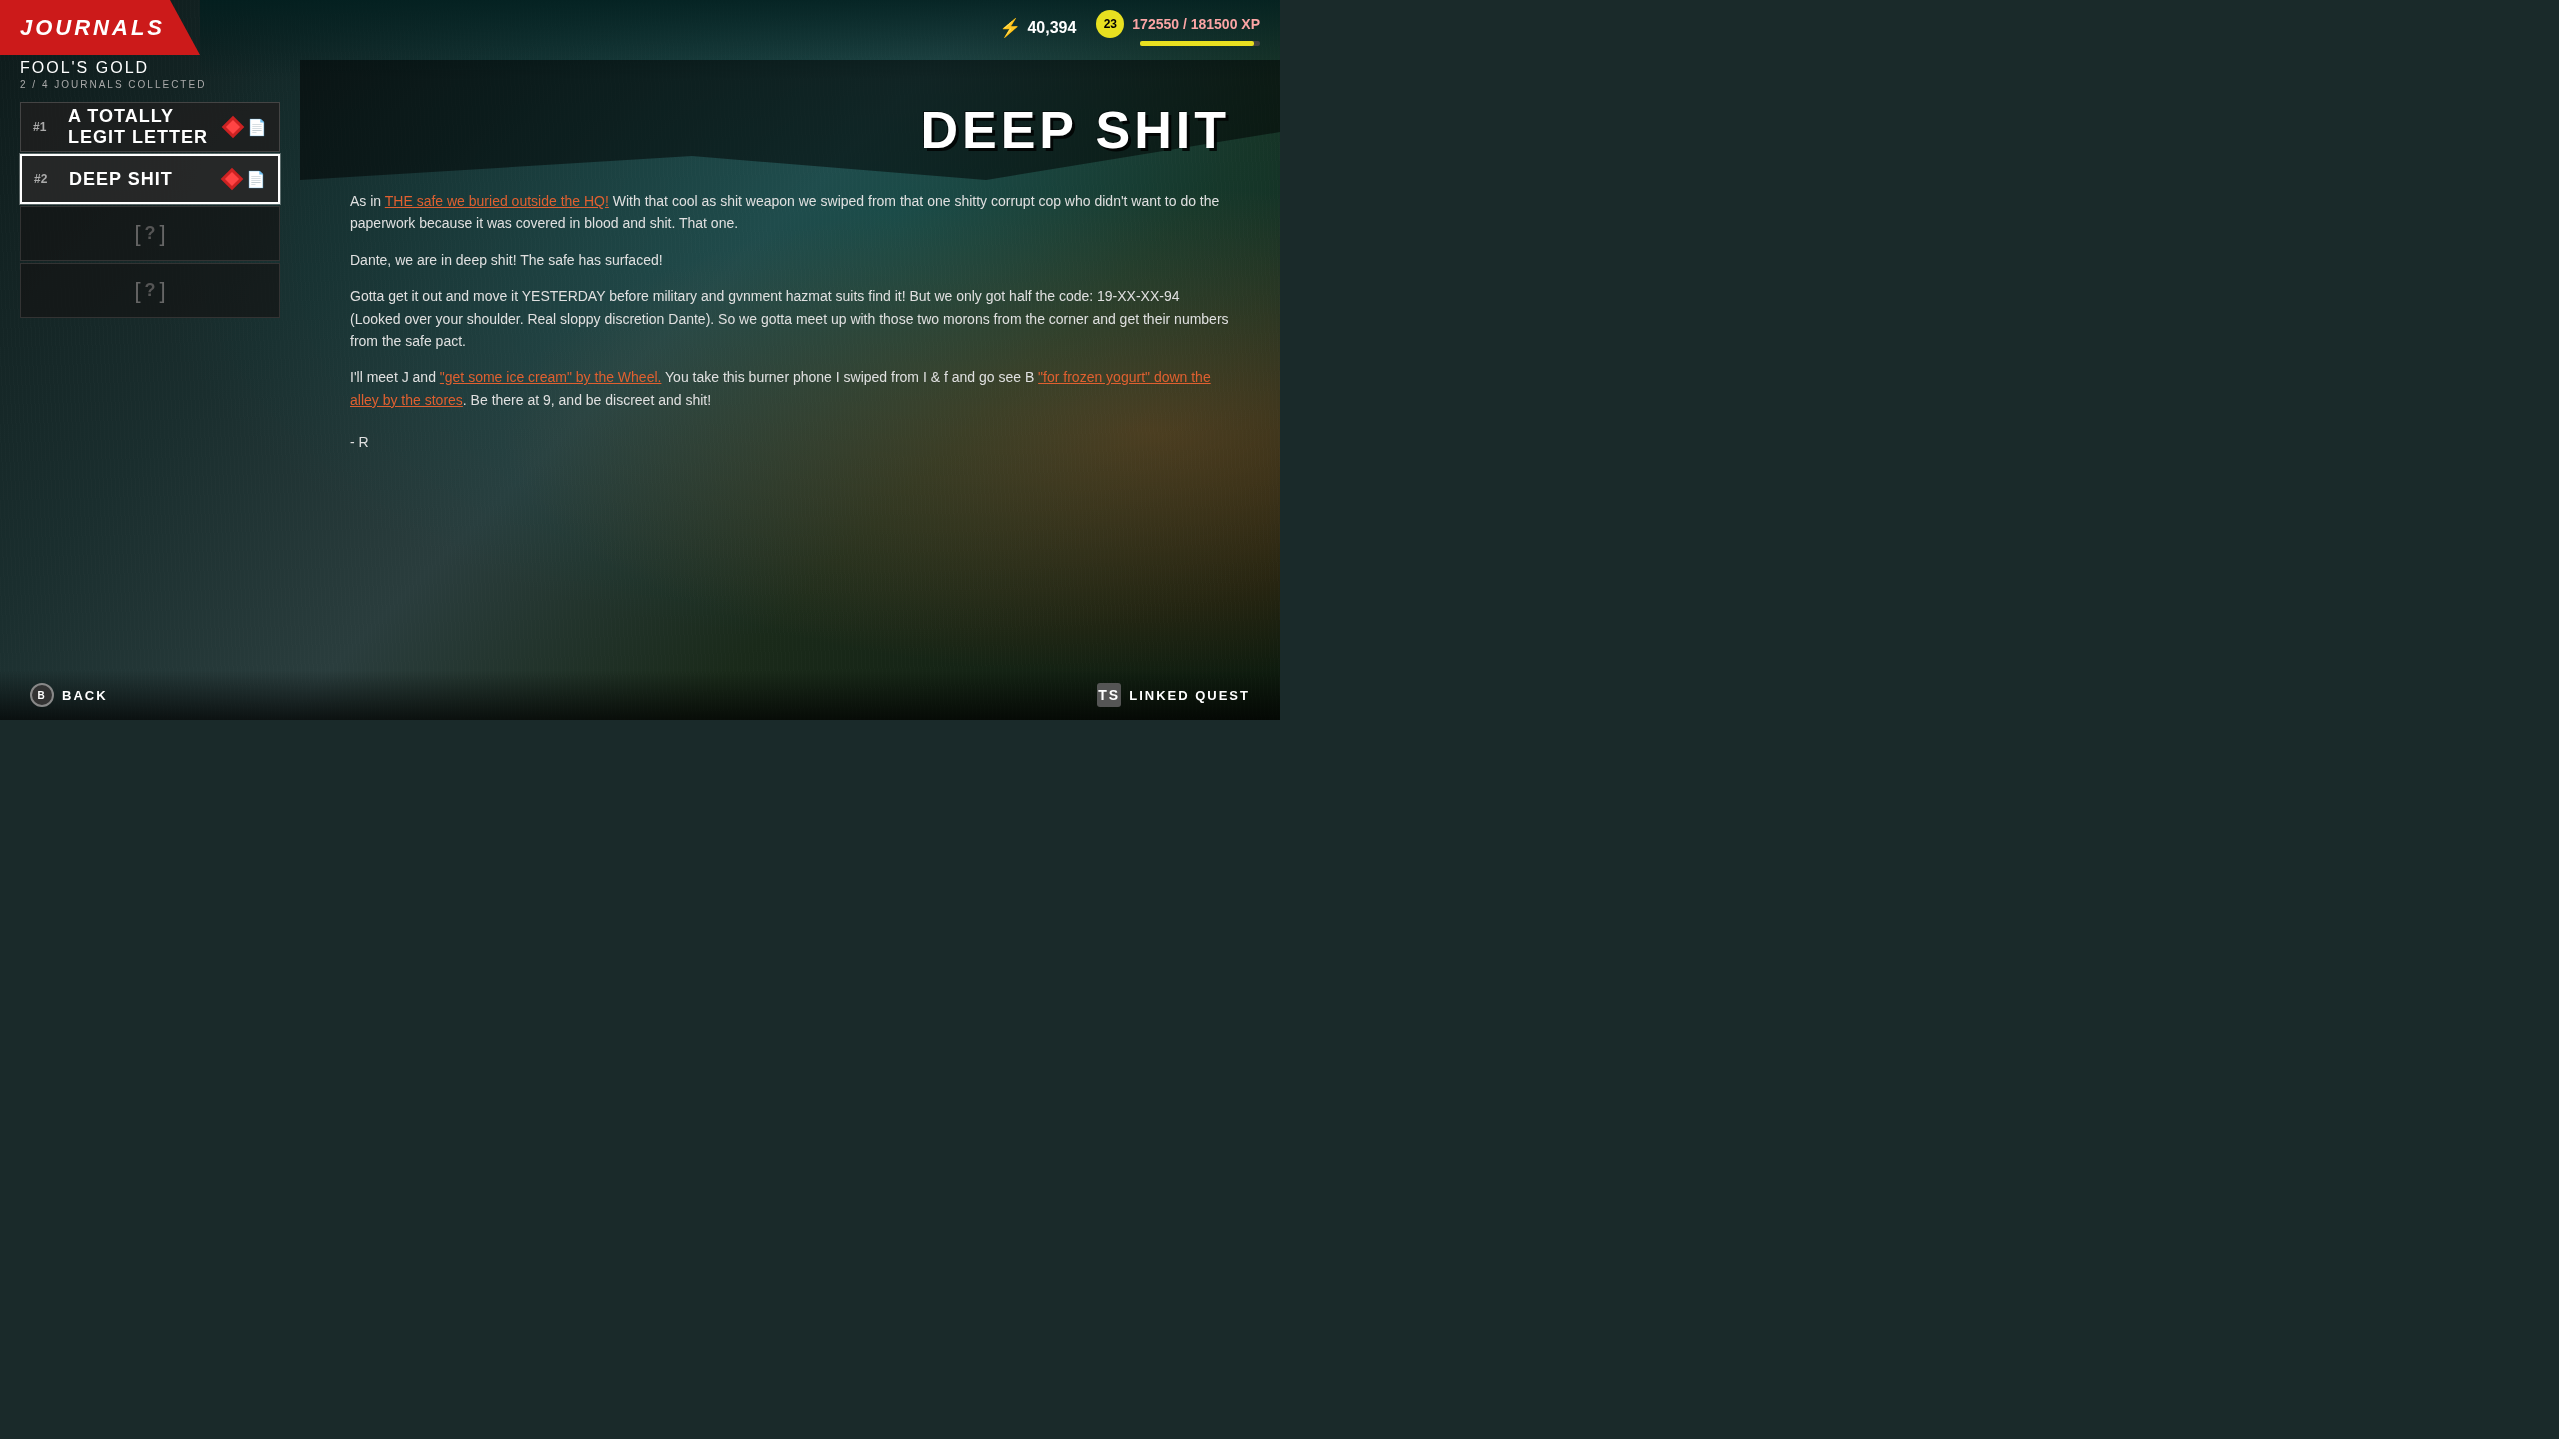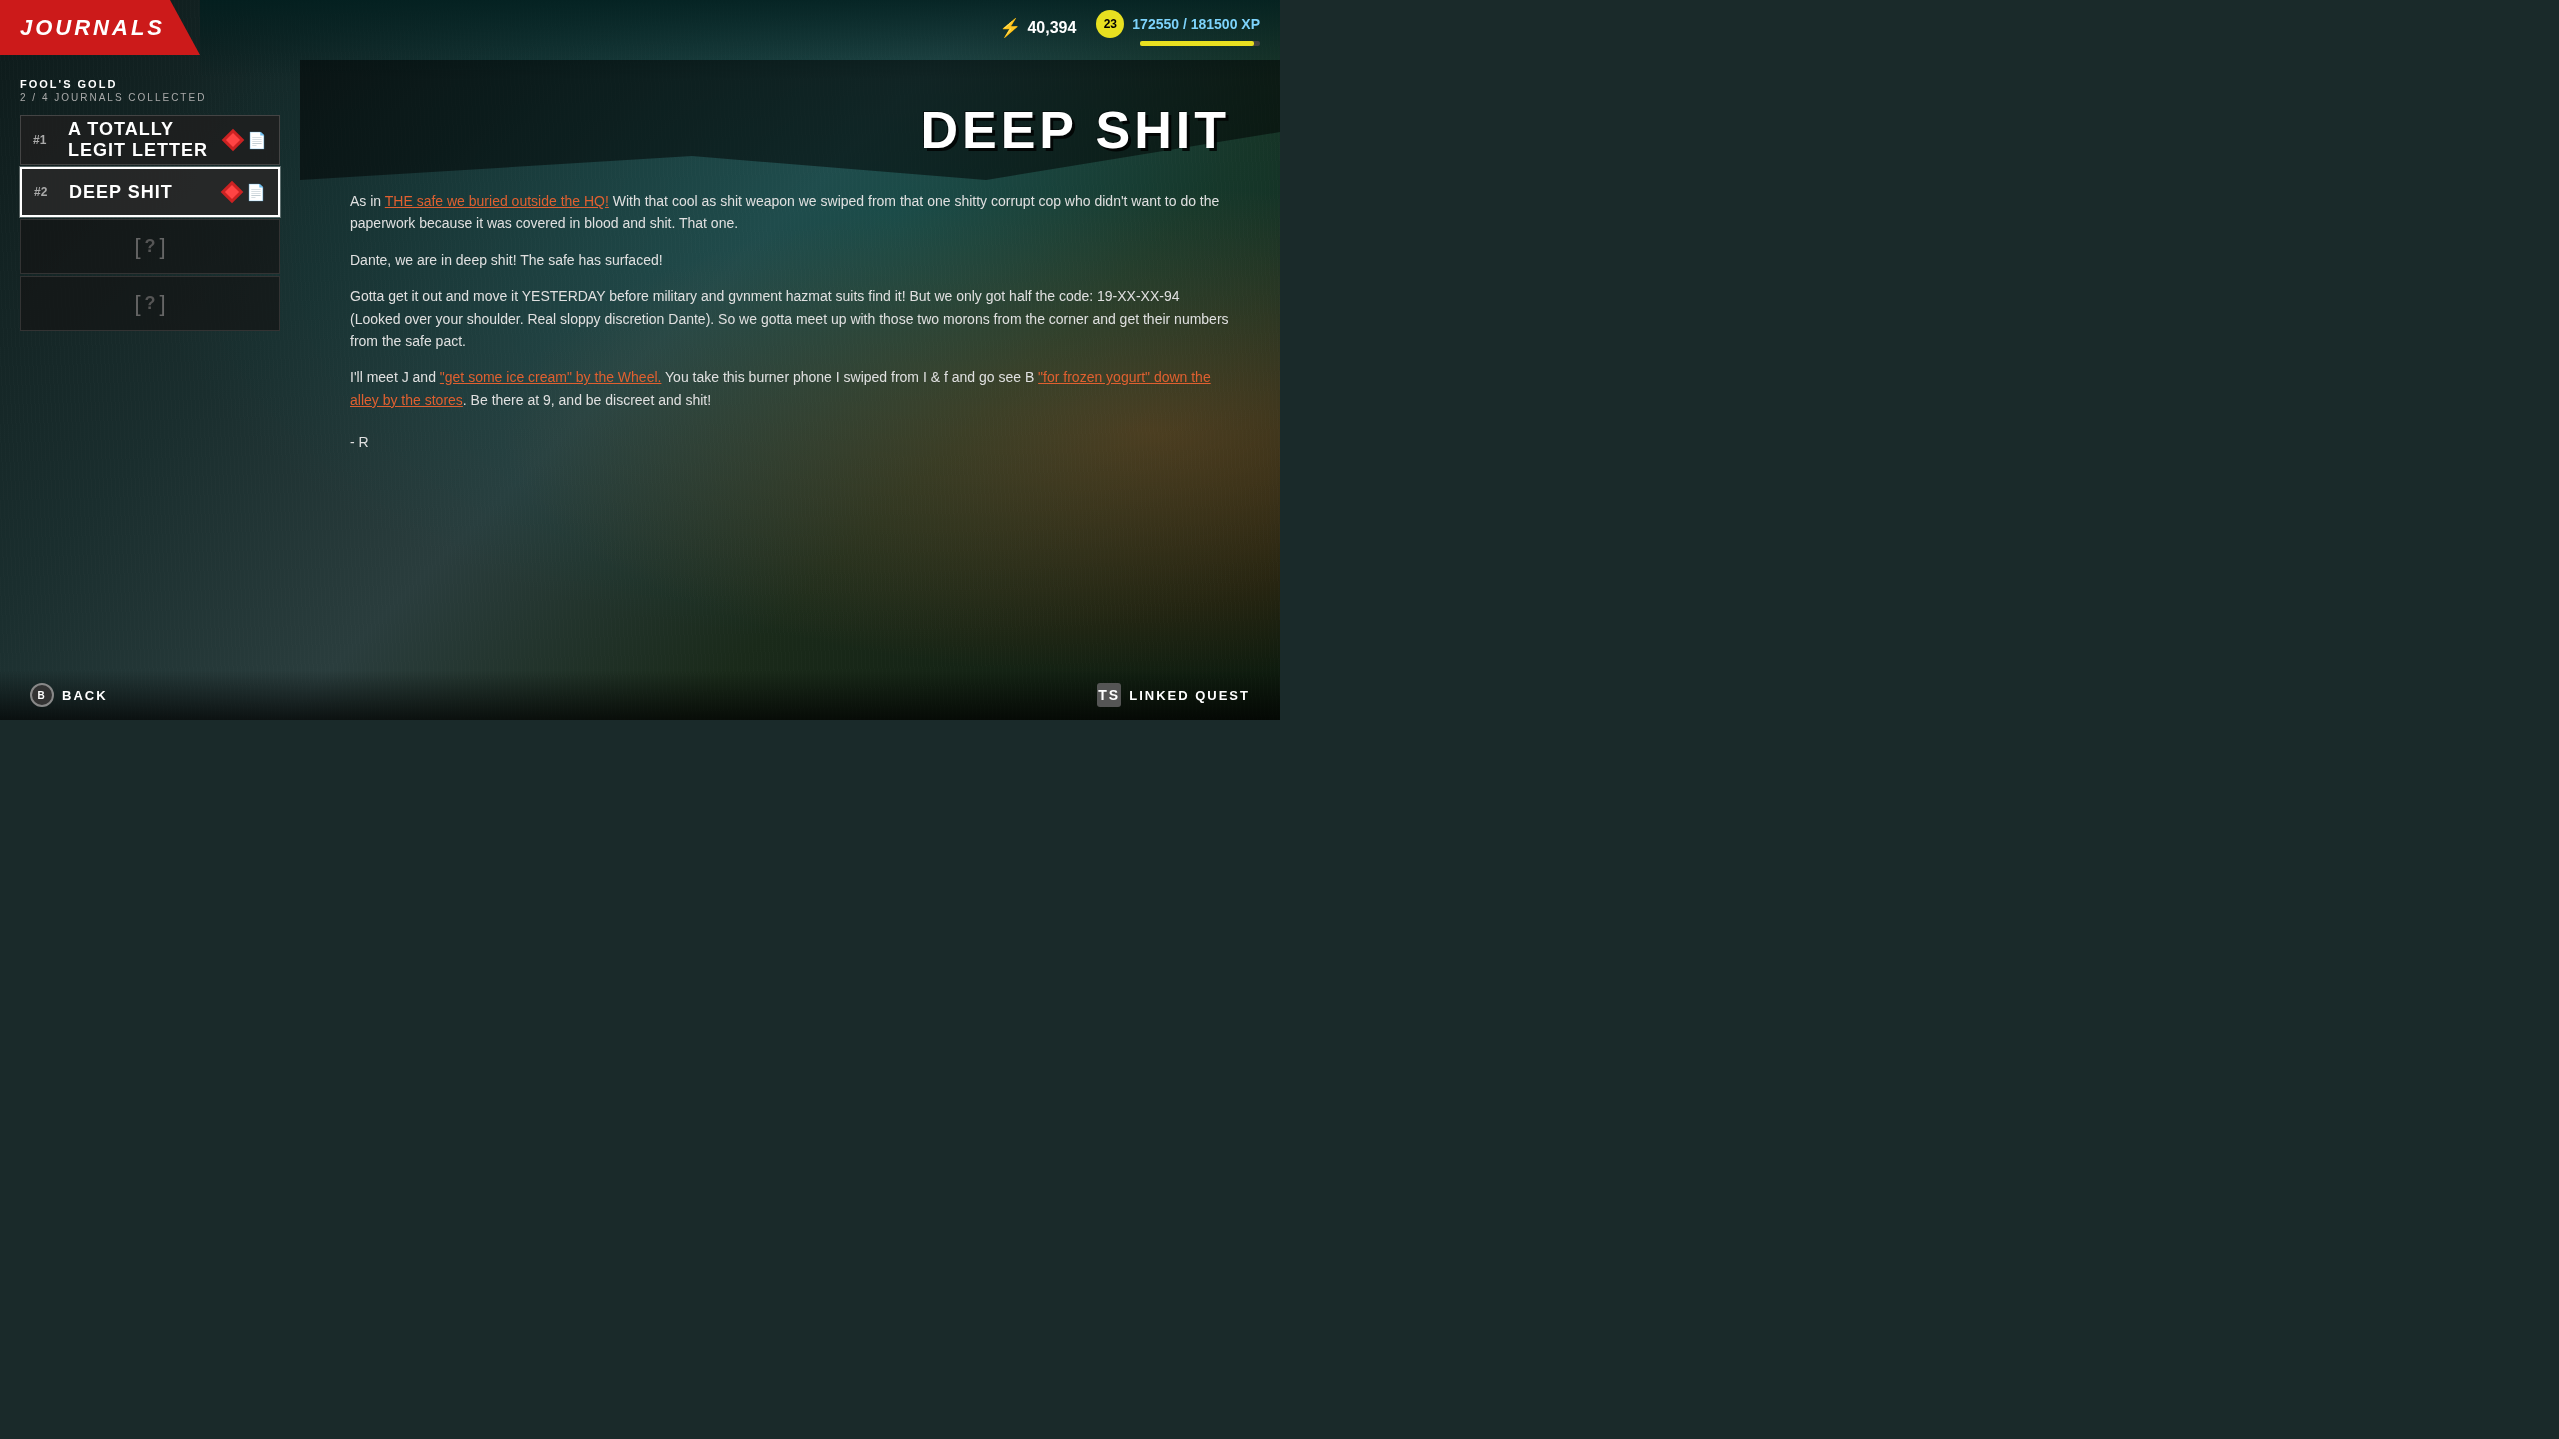--- a/index.html
+++ b/index.html
@@ -129,21 +129,21 @@
       border-radius: 50%;
       display: flex;
       align-items: center;
       justify-content: center;
       color: #000;
       font-size: 12px;
       font-weight: 900;
     }
 
     .xp-text {
-      color: #7dd3fc;
+      color: #fca5a5;
       font-size: 14px;
       font-weight: 700;
     }
 
     .xp-bar-container {
       width: 120px;
       height: 5px;
       background: #444;
       border-radius: 2px;
     }
@@ -158,24 +158,24 @@
     .left-panel {
       position: absolute;
       top: 55px;
       left: 20px;
       width: 260px;
       z-index: 10;
     }
 
     .collection-title {
       color: #fff;
-      font-size: 11px;
-      font-weight: 700;
+      font-size: 16px;
+      font-weight: 400;
       letter-spacing: 2px;
-      margin-top: 23px;
+      margin-top: 4px;
       margin-bottom: 2px;
     }
 
     .collection-count {
       color: #aaa;
       font-size: 10px;
       letter-spacing: 2px;
       margin-bottom: 12px;
     }
 

